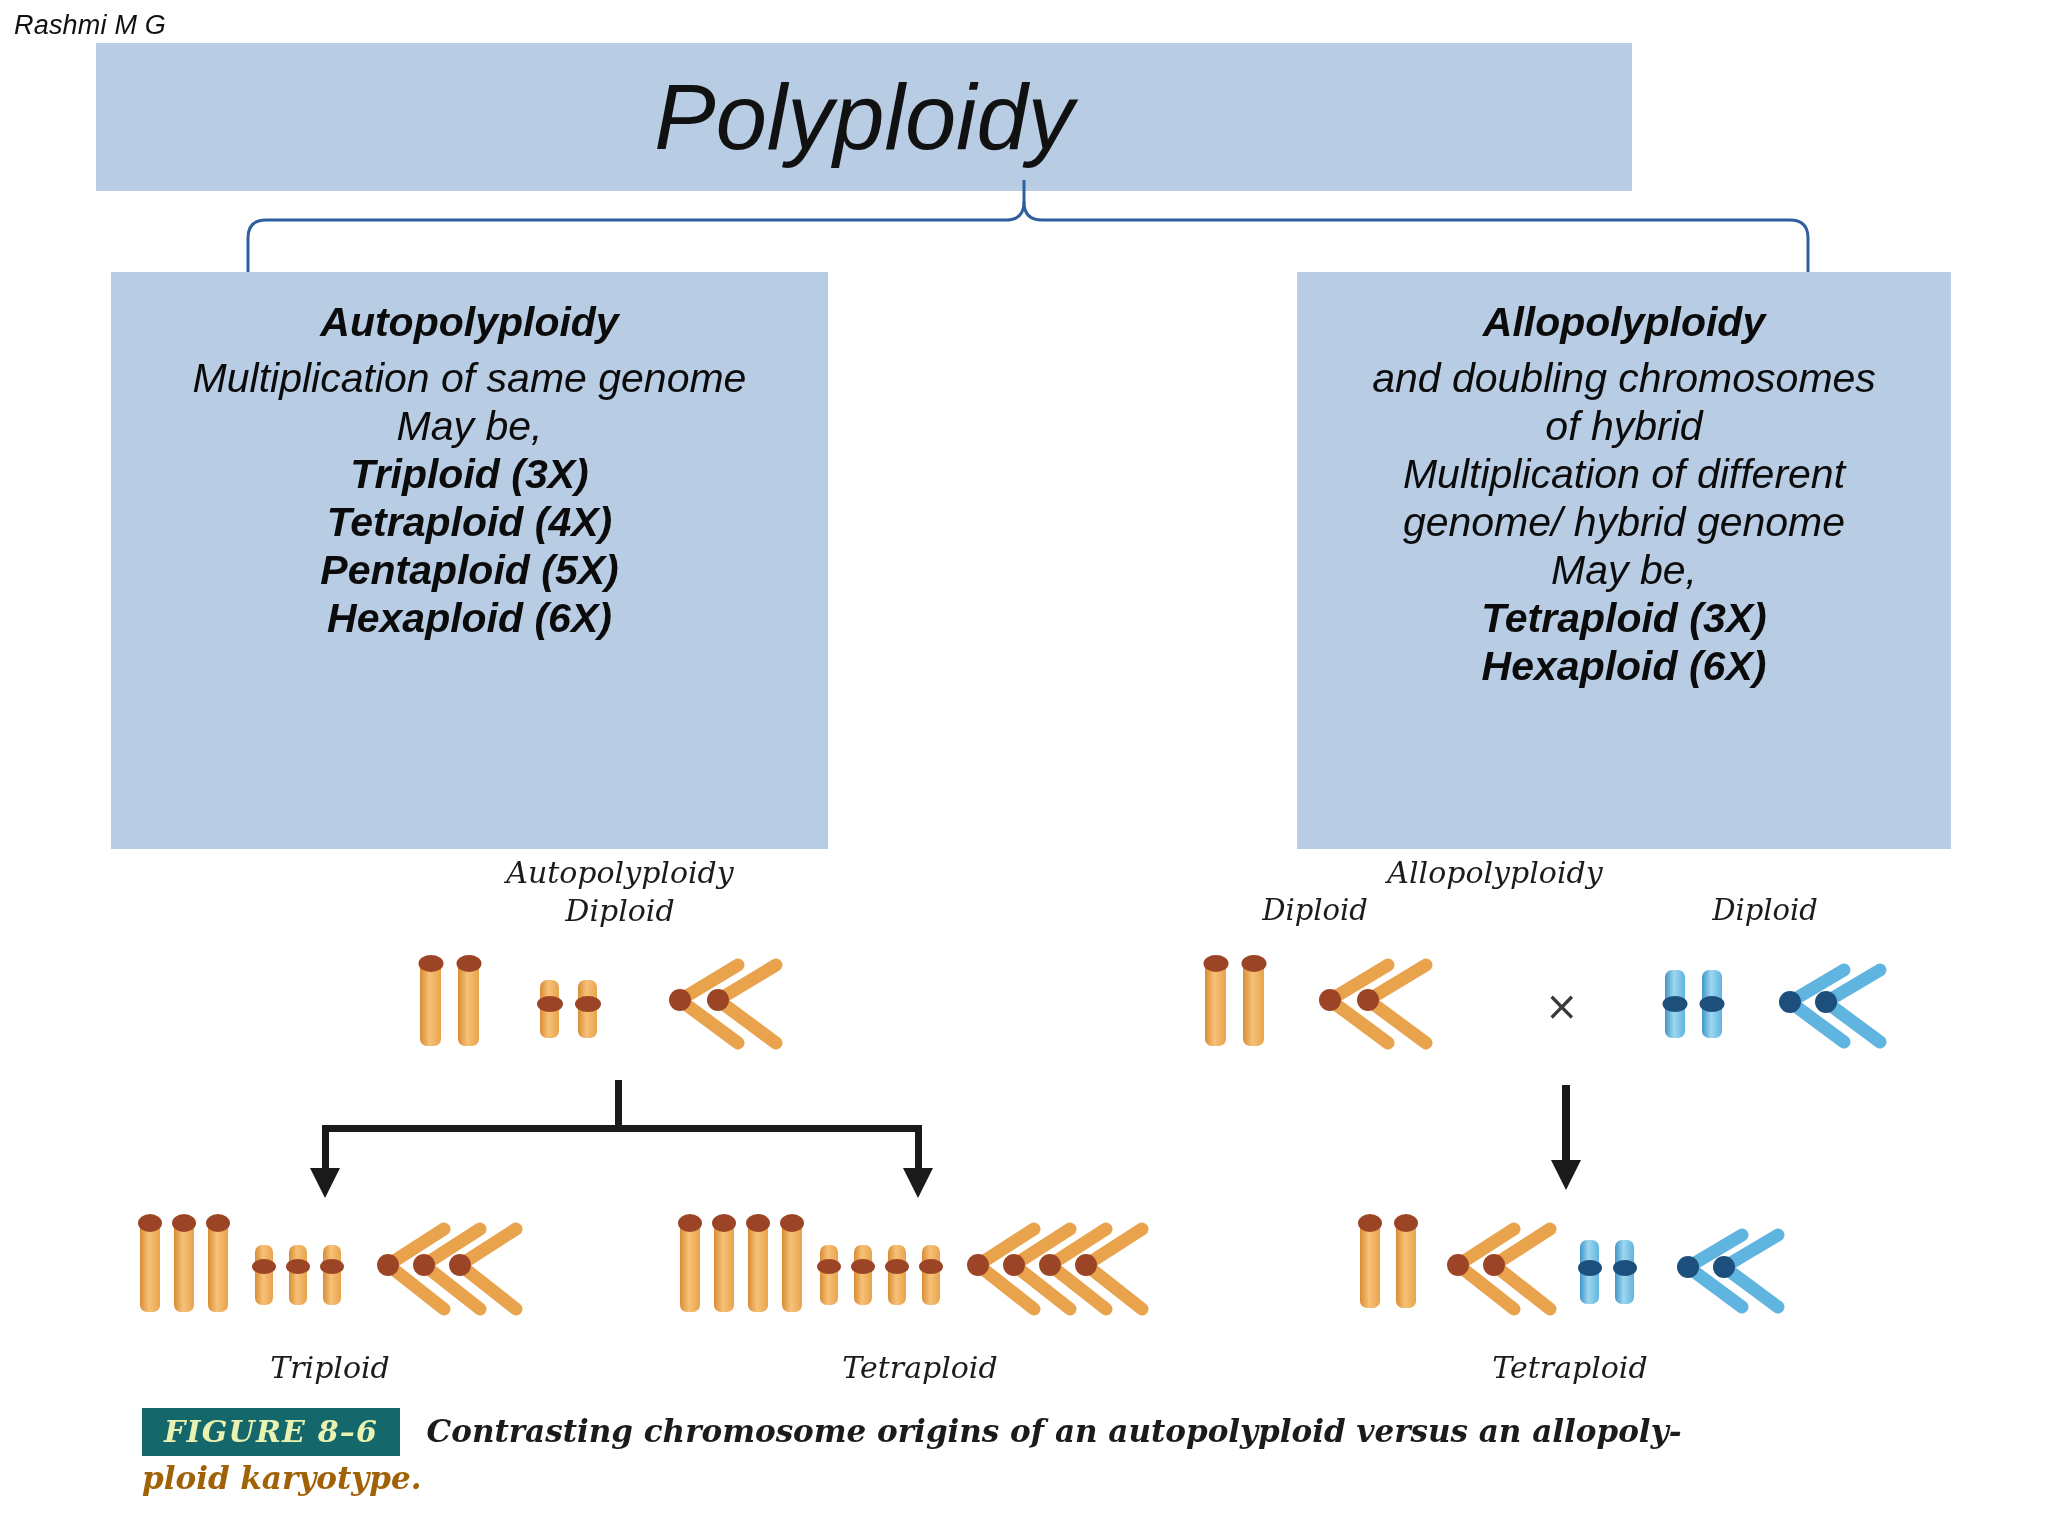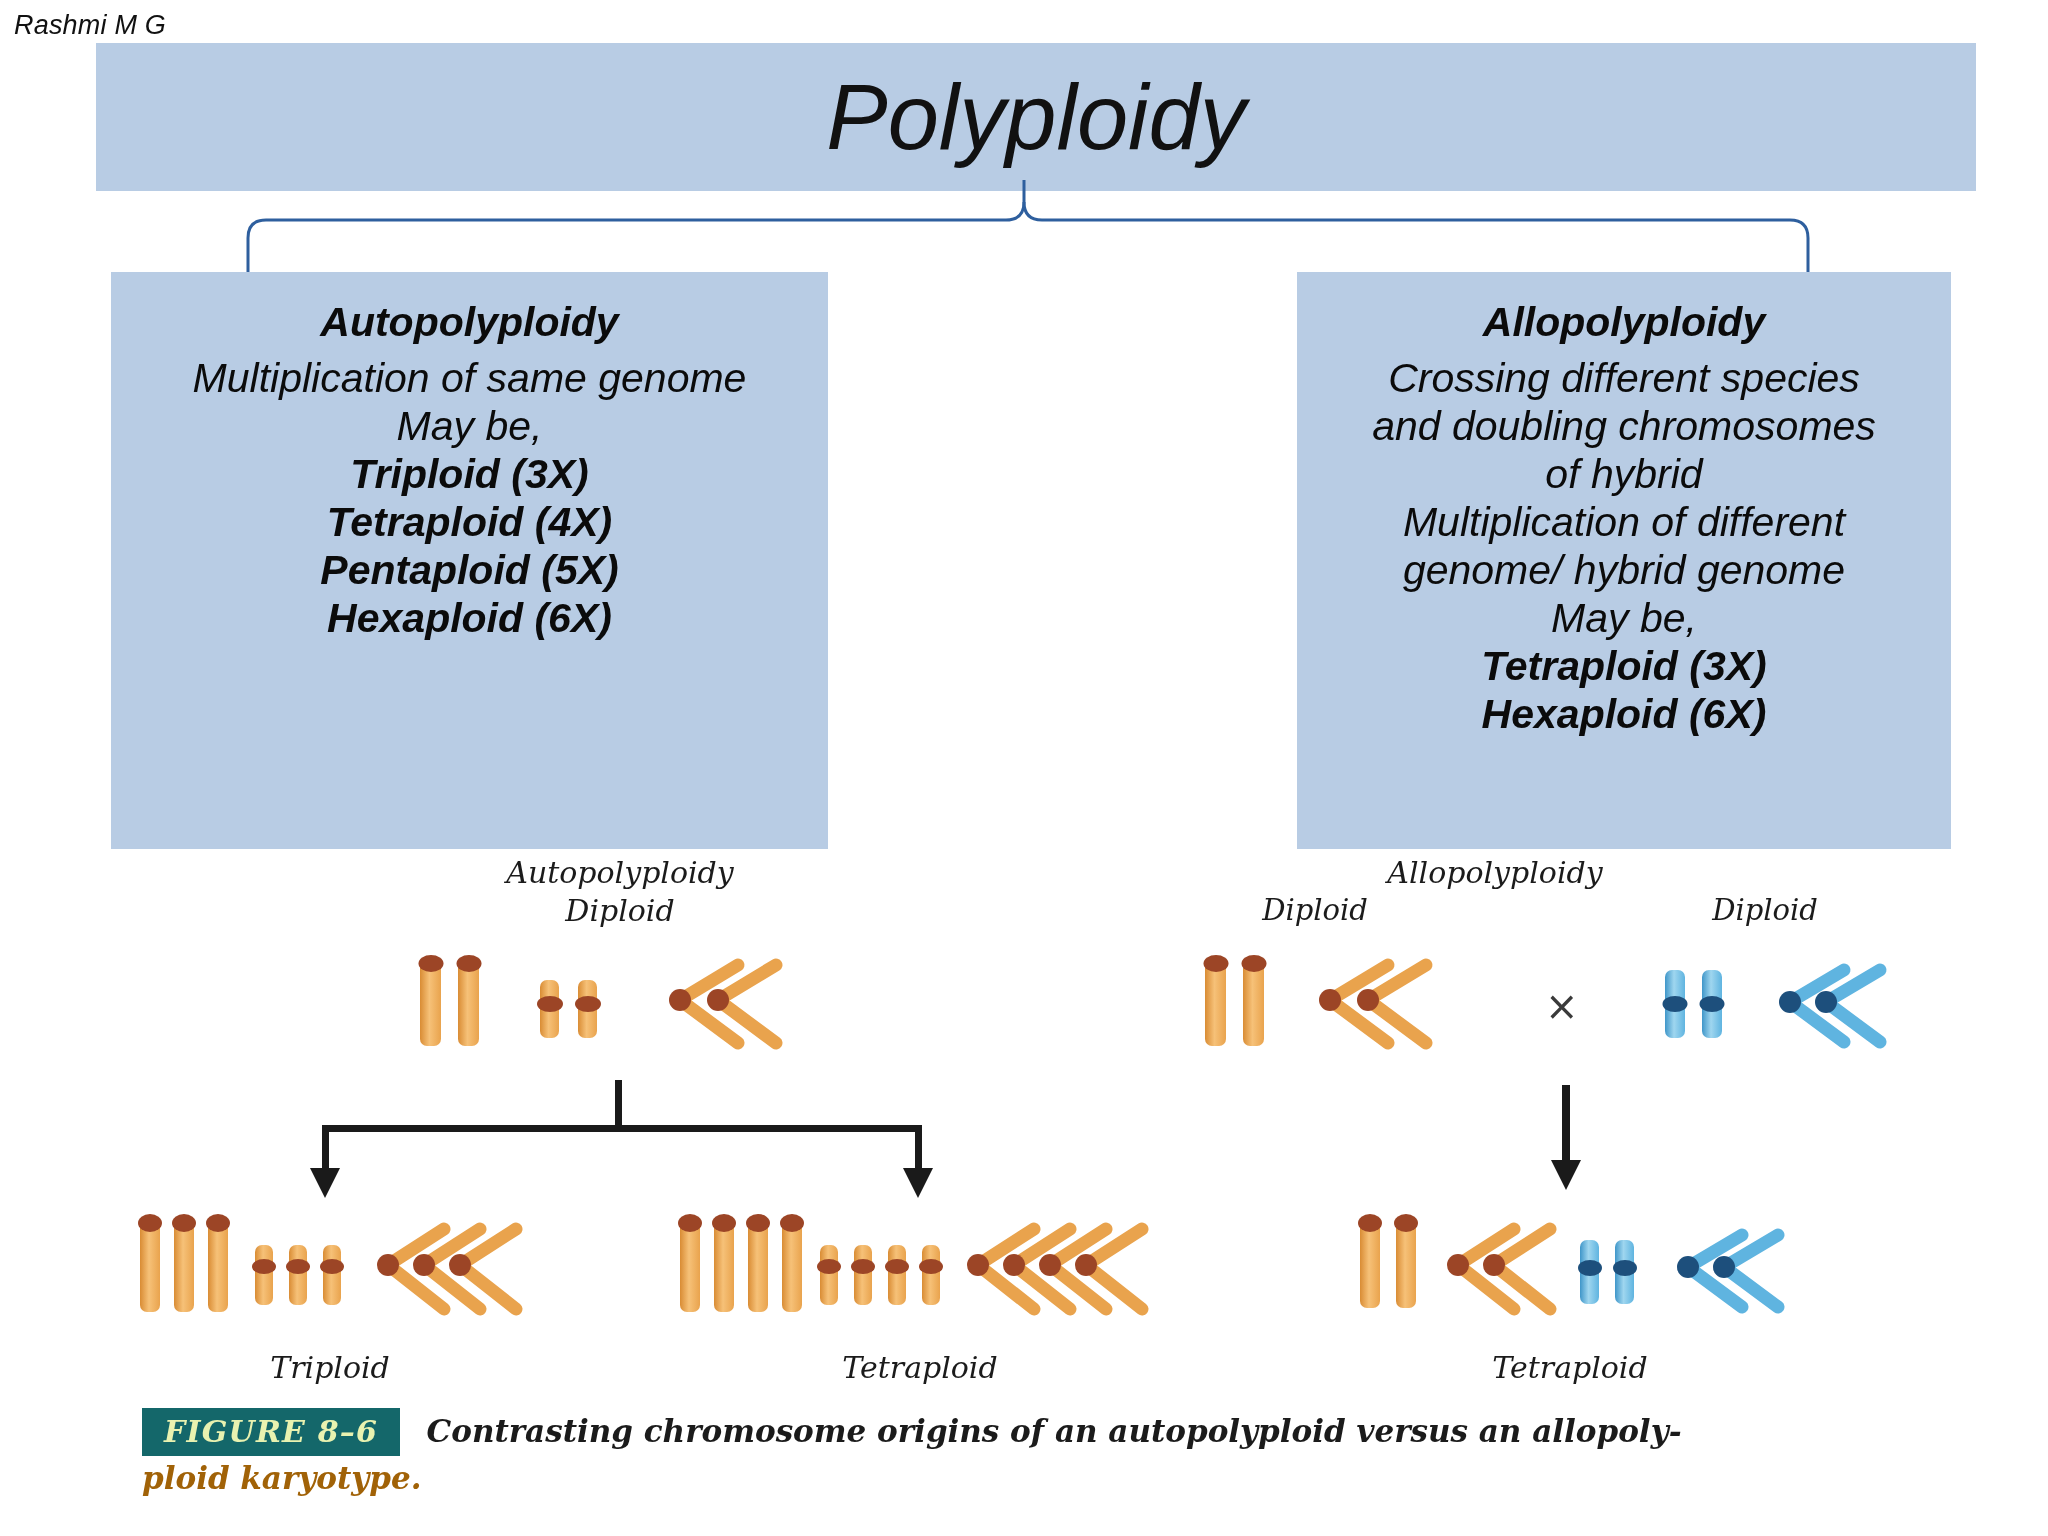--- a/index.html
+++ b/index.html
@@ -14,21 +14,21 @@
   
   .author {
     position: absolute; left: 14px; top: 10px;
     font-size: 27px; color: #111; letter-spacing: .2px;
     white-space: nowrap;
   }
 
   
   .title-banner {
     position: absolute; left: 96px; top: 43px;
-    width: 1880px; height: 148px;
+    width: 1536px; height: 148px;
     background: #b8cce4;
     display: flex; align-items: center; justify-content: center;
   }
   .title-banner .title-text {
     font-size: 92px; color: #111; font-weight: 400; line-height: 1;
   }
 
   
   .connector { position: absolute; left: 0; top: 180px; width: 2048px; height: 110px; }
 
@@ -133,21 +133,20 @@
     <div class="cb-line">Multiplication of same genome</div>
     <div class="cb-line">May be,</div>
     <div class="cb-line bold">Triploid (3X)</div>
     <div class="cb-line bold">Tetraploid (4X)</div>
     <div class="cb-line bold">Pentaploid (5X)</div>
     <div class="cb-line bold">Hexaploid (6X)</div>
   </div>
 
   <div class="concept-box right">
     <div class="cb-head">Allopolyploidy</div>
-    <div class="cb-line">Crossing different species</div>
     <div class="cb-line">and doubling chromosomes</div>
     <div class="cb-line">of hybrid</div>
     <div class="cb-line">Multiplication of different</div>
     <div class="cb-line">genome/ hybrid genome</div>
     <div class="cb-line">May be,</div>
     <div class="cb-line bold">Tetraploid (3X)</div>
     <div class="cb-line bold">Hexaploid (6X)</div>
   </div>
 
   <div class="figure">

